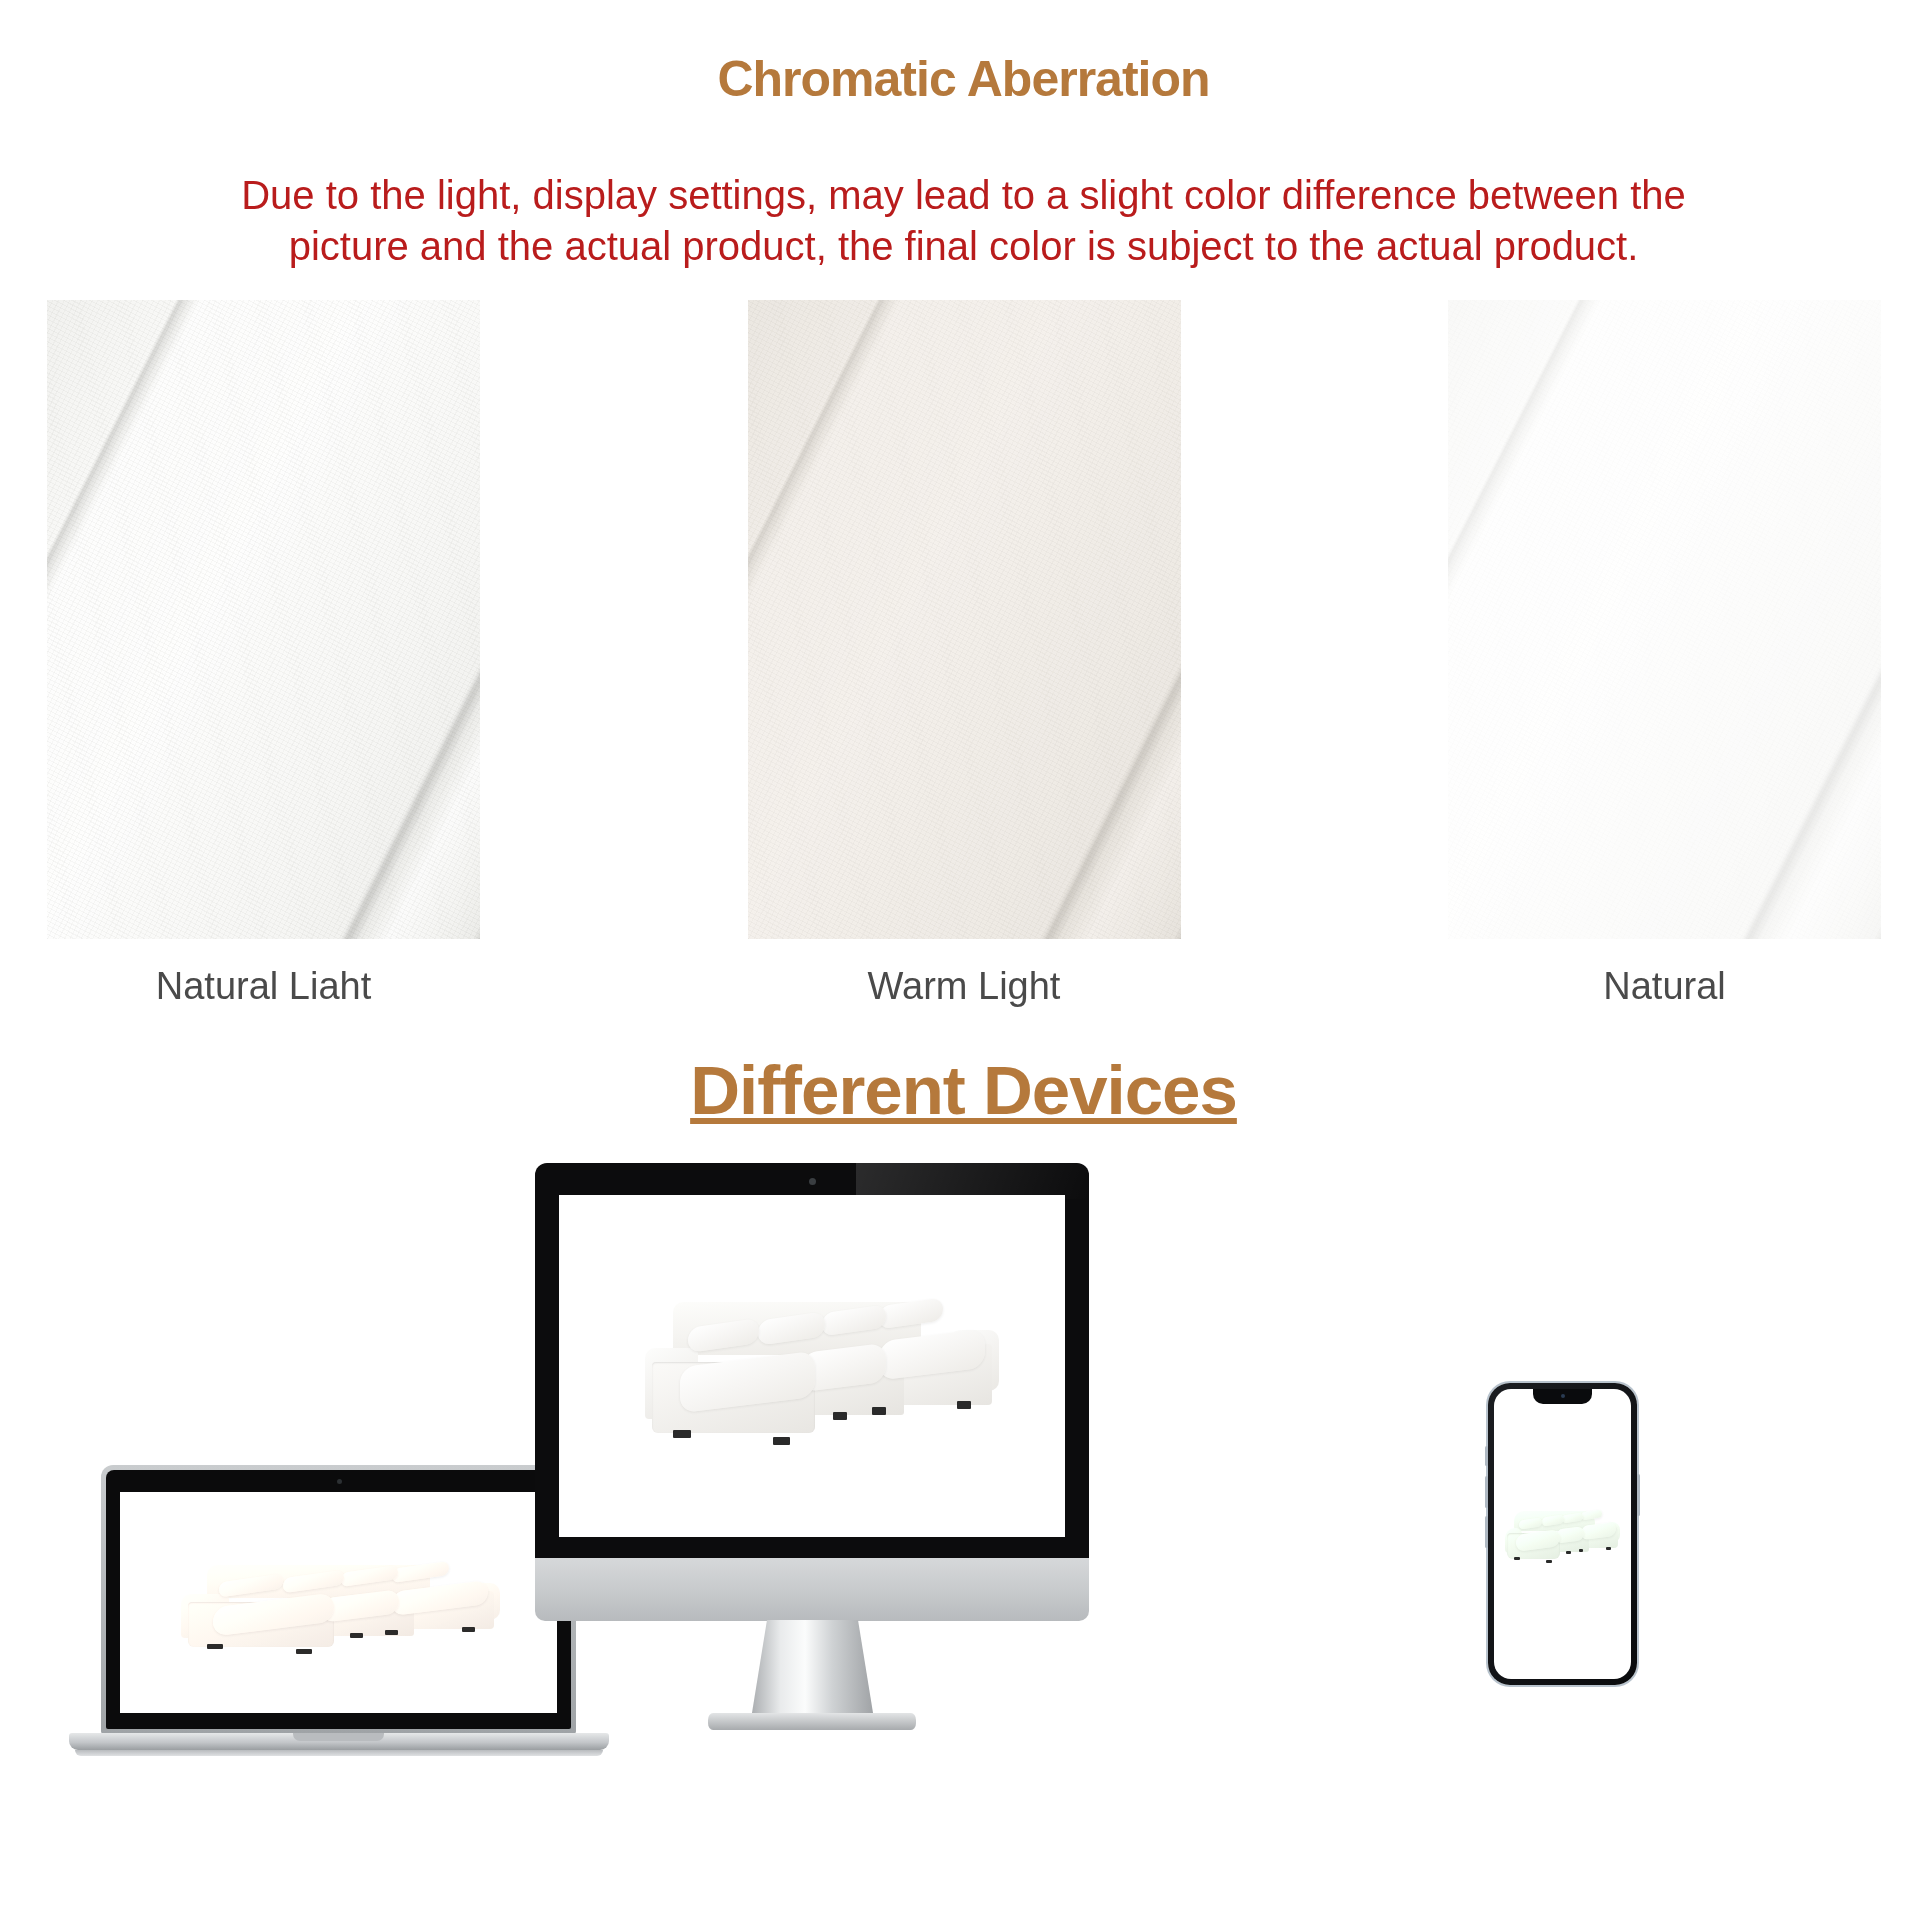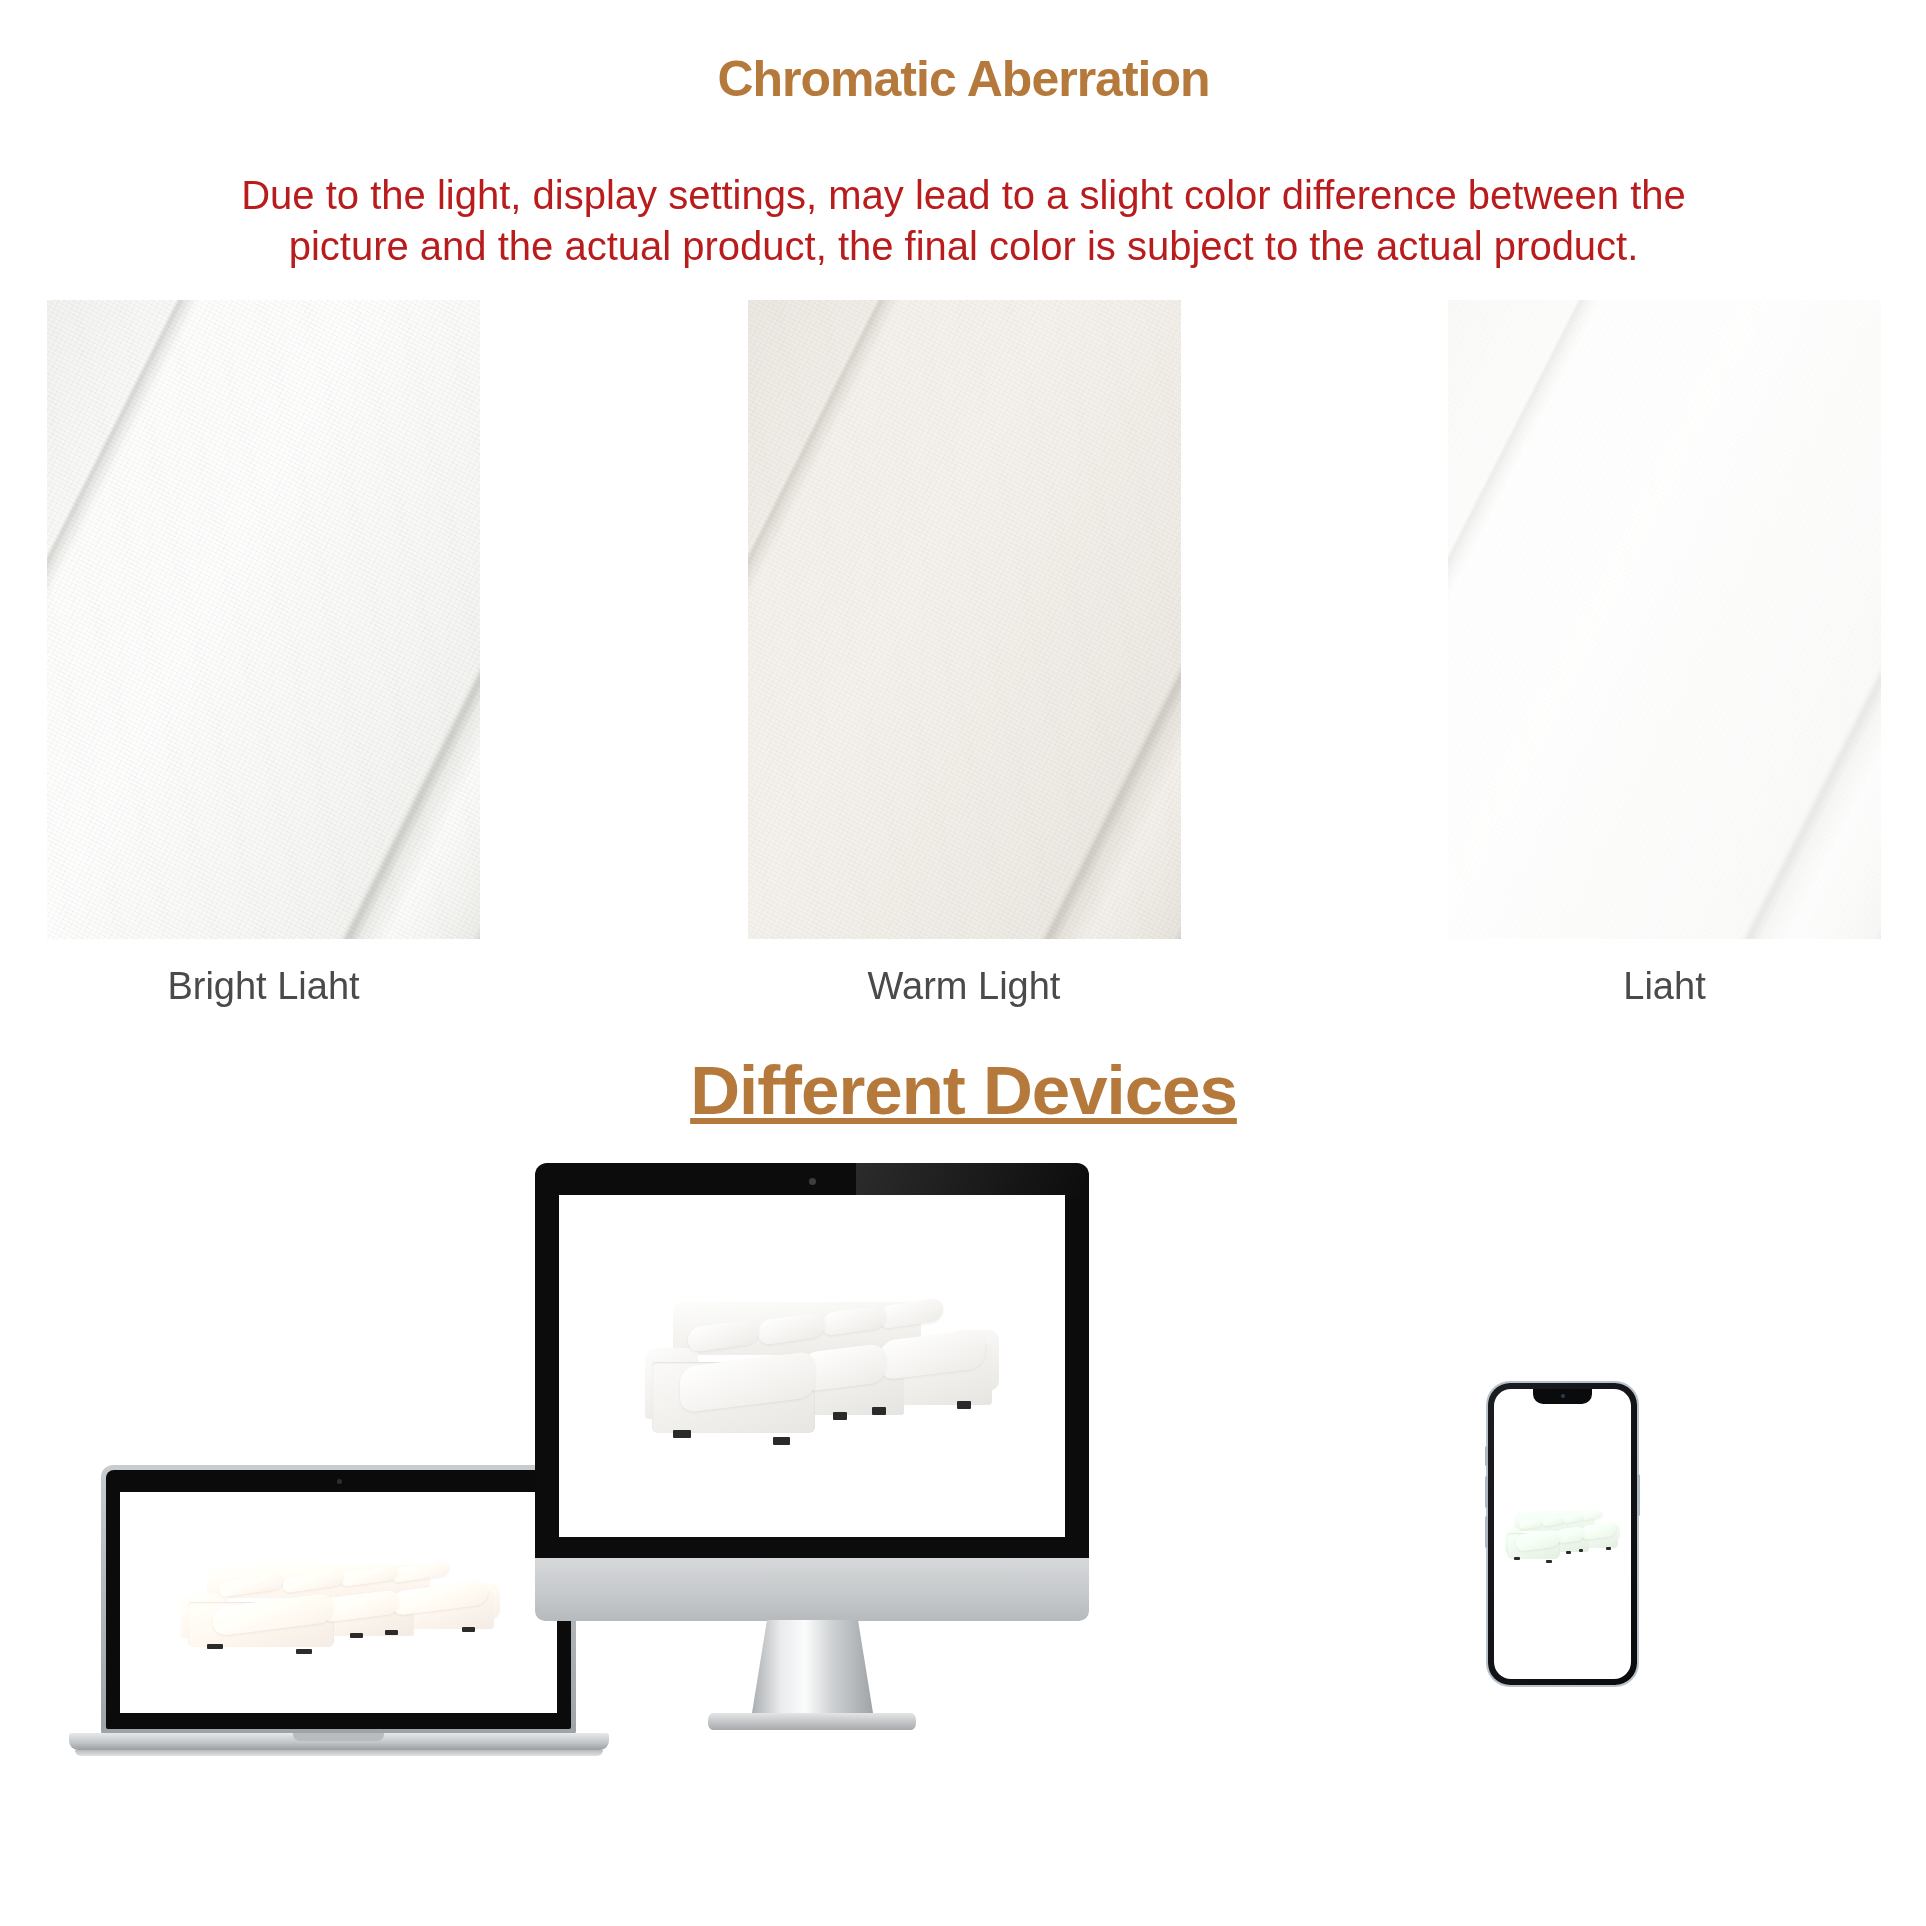--- a/index.html
+++ b/index.html
@@ -194,40 +194,40 @@
   </div>
 
   <div class="swatch-row">
 
     <div class="swatch-cell">
       <div class="swatch-img">
         <div class="fabric"></div>
         <div class="weave"></div>
         <div class="tint" style="background:rgba(255,255,255,0)"></div>
       </div>
-      <div class="cap">Bright Liaht</div>
+      <div class="cap">Natural Liaht</div>
     </div>
 
     <div class="swatch-cell">
       <div class="swatch-img">
         <div class="fabric"></div>
         <div class="weave"></div>
         <div class="tint" style="background:rgba(214,198,176,0.22)"></div>
       </div>
       <div class="cap">Warm Light</div>
     </div>
 
 
     <div class="swatch-cell">
       <div class="swatch-img">
         <div class="fabric"></div>
         <div class="weave" style="opacity:.22"></div>
         <div class="tint" style="background:rgba(255,255,255,0.55)"></div>
       </div>
-      <div class="cap">Liaht</div>
+      <div class="cap">Natural</div>
     </div>
 
   </div>
 
   <h2 class="title" id="title-devices">Different Devices</h2>
 
   <div class="devices">
 
     <div class="laptop">
       <div class="lp-lid">

